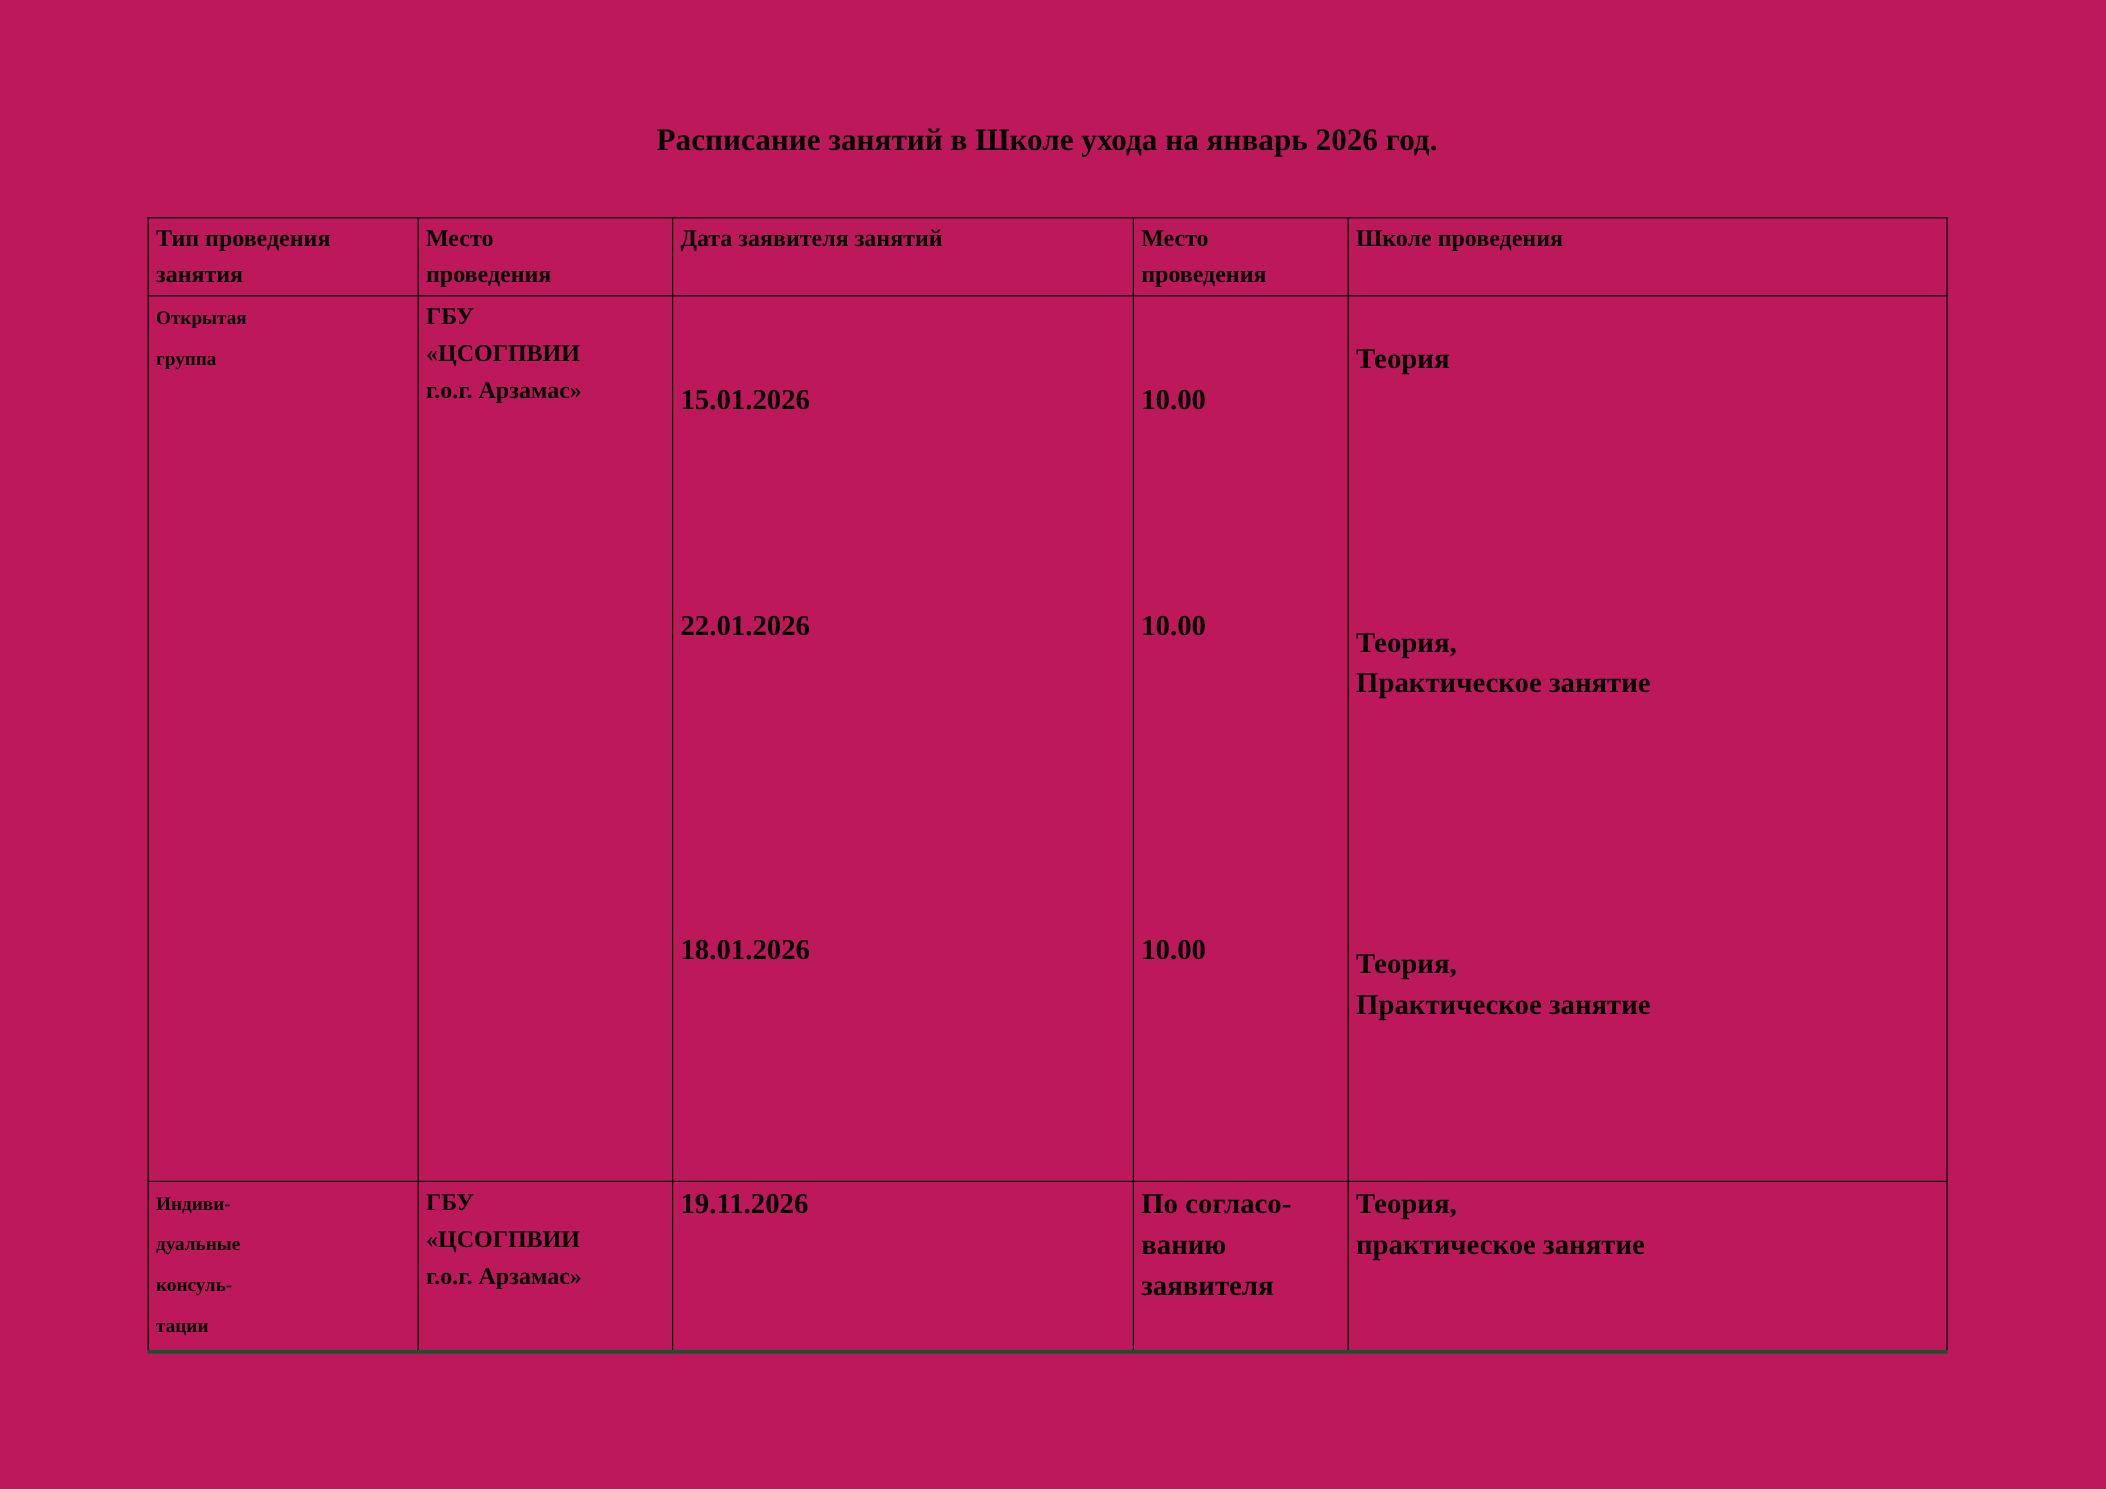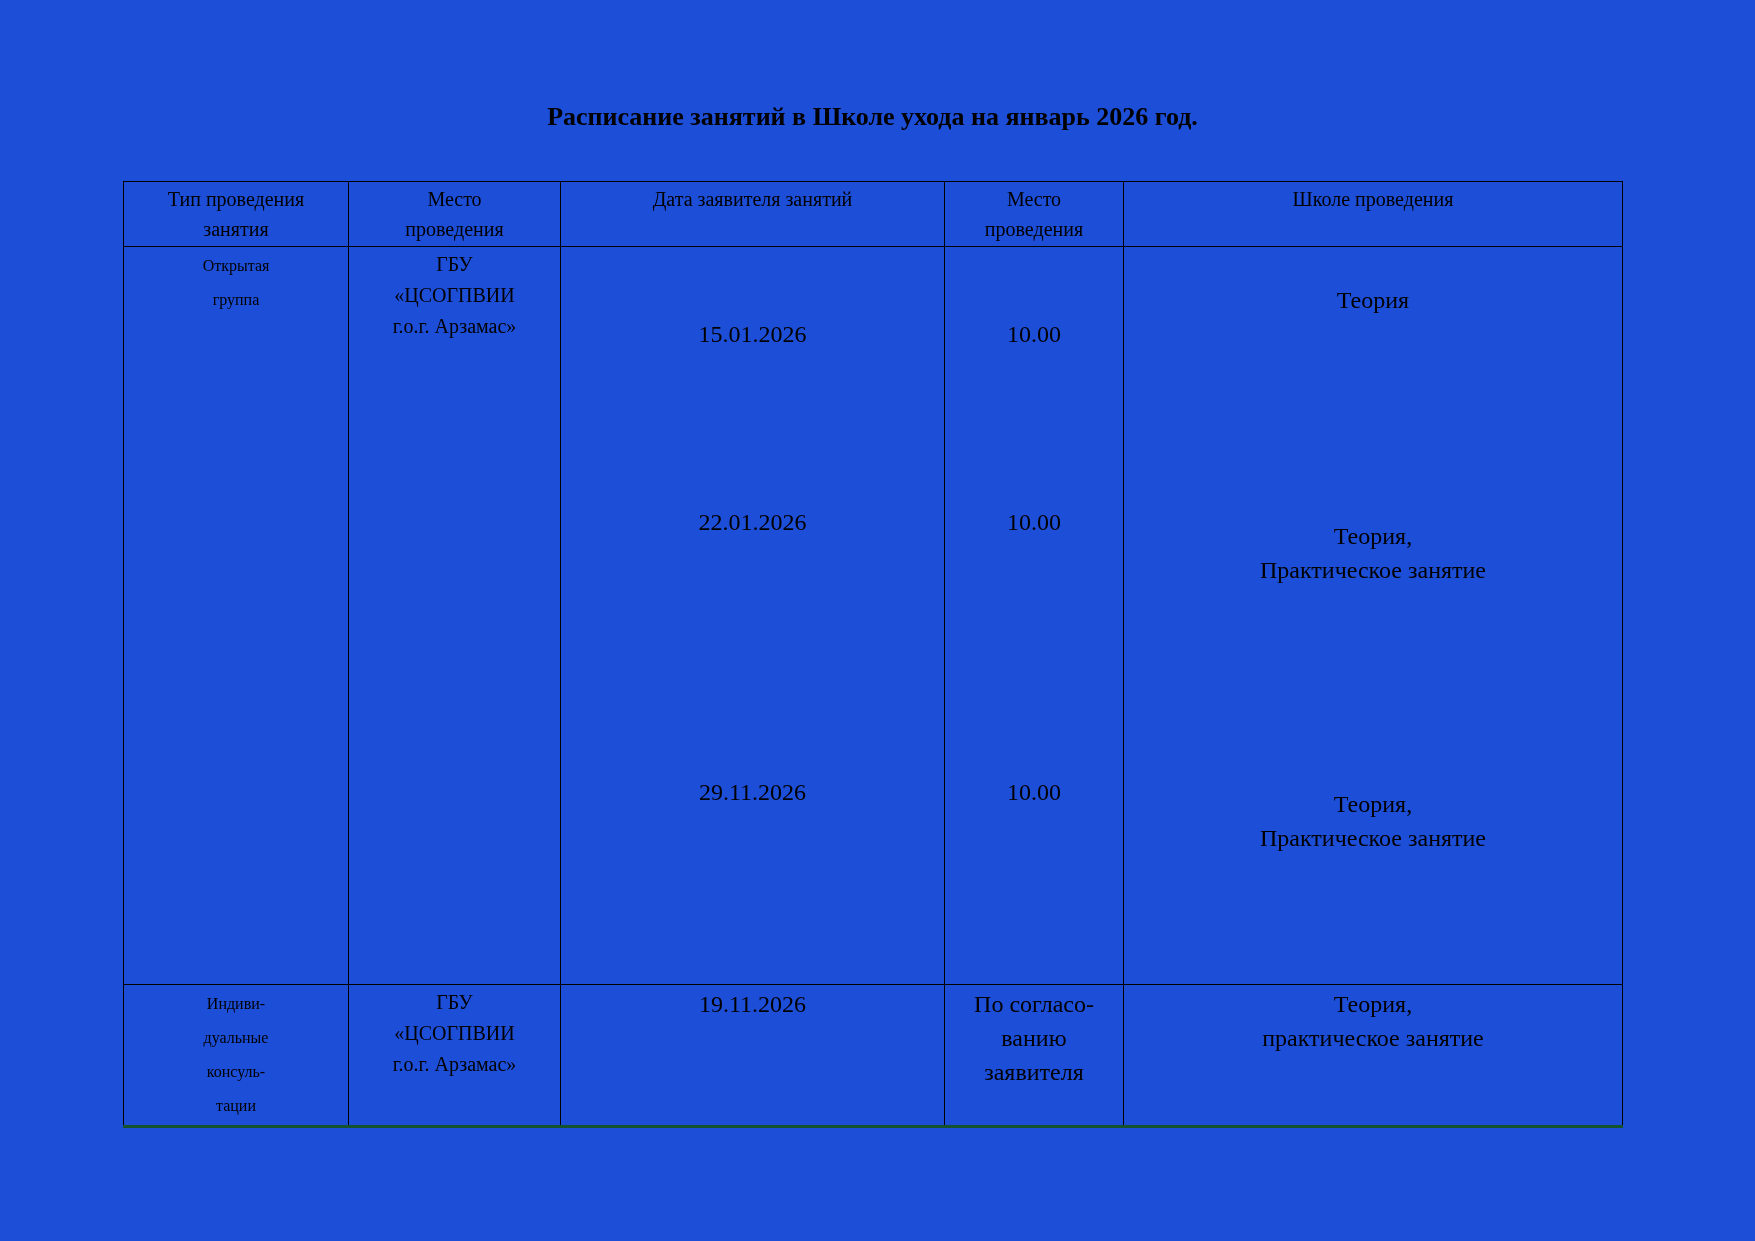--- a/index.html
+++ b/index.html
@@ -4,21 +4,21 @@
 <style>
   html, body {
     margin: 0;
     padding: 0;
     background: #ffffff;
   }
   .page {
     position: relative;
     width: 1755px;
     height: 1241px;
-    background: #1d4ed8;
+    background: #be185d;
     font-family: "Liberation Serif", "DejaVu Serif", serif;
     color: #000000;
     overflow: hidden;
   }
   .doc-title {
     position: absolute;
     left: 123px;
     top: 100px;
     width: 1499px;
     text-align: center;
@@ -34,22 +34,22 @@
     width: 1499px;
     border-collapse: collapse;
     table-layout: fixed;
     border: 1.5px solid #000000;
     border-bottom: 3px solid #858585;
   }
   table.doc-table td, table.doc-table th {
     border: 1.5px solid #000000;
     vertical-align: top;
     padding: 2px 6px;
-    text-align: center;
-    font-weight: normal;
+    text-align: left;
+    font-weight: bold;
     overflow: hidden;
   }
   table.doc-table tr.last-row td {
     border-bottom: 3px solid #14532d;
   }
   tr.header-row { height: 59px; }
   tr.row-open   { height: 738px; }
   tr.last-row   { height: 135px; }
 
   .header-row th {
@@ -102,21 +102,21 @@
 
     <tr class="row-open">
       <td class="cell-type">Открытая
 группа</td>
       <td class="cell-place">ГБУ
 «ЦСОГПВИИ
 г.о.г. Арзамас»</td>
       <td class="cell-date">
         <div class="e-dt1">15.01.2026</div>
         <div class="e-dt2">22.01.2026</div>
-        <div class="e-dt3">29.11.2026</div>
+        <div class="e-dt3">18.01.2026</div>
       </td>
       <td class="cell-time">
         <div class="e-dt1">10.00</div>
         <div class="e-dt2">10.00</div>
         <div class="e-dt3">10.00</div>
       </td>
       <td class="cell-form">
         <div class="e-fm1">Теория</div>
         <div class="e-fm2">Теория,
 Практическое занятие</div>

